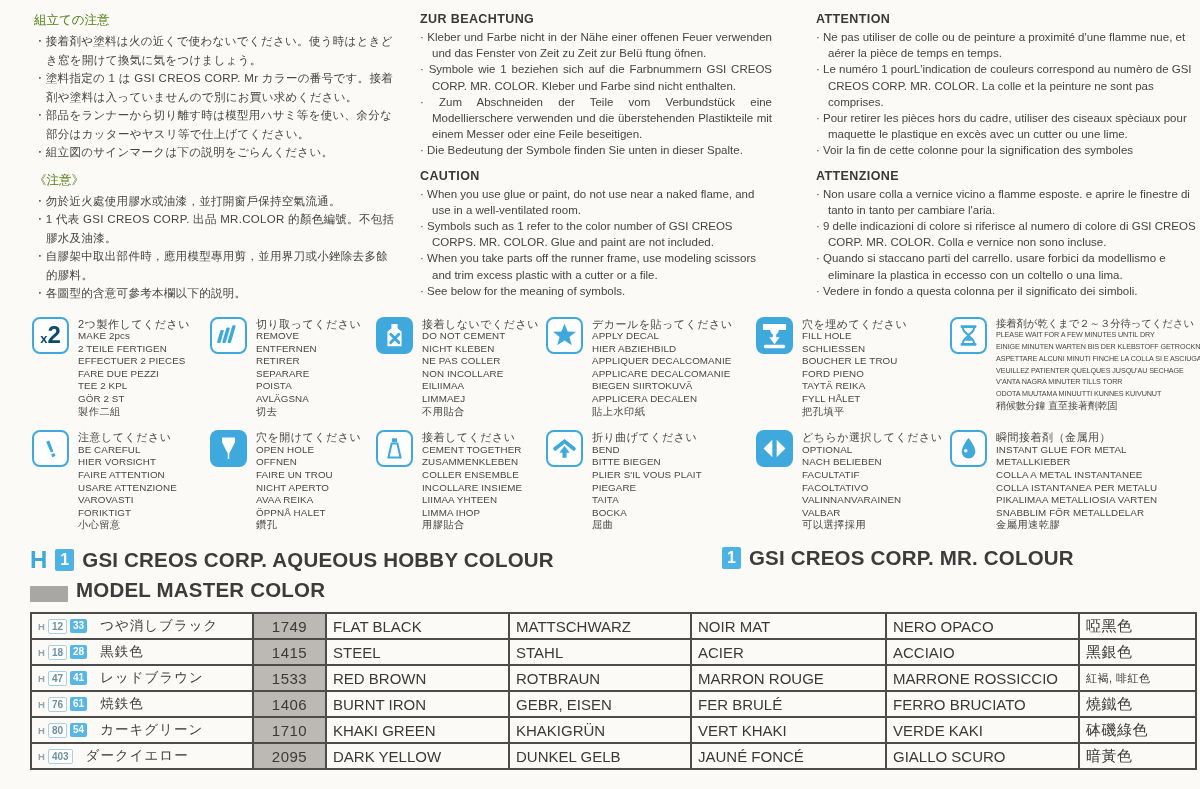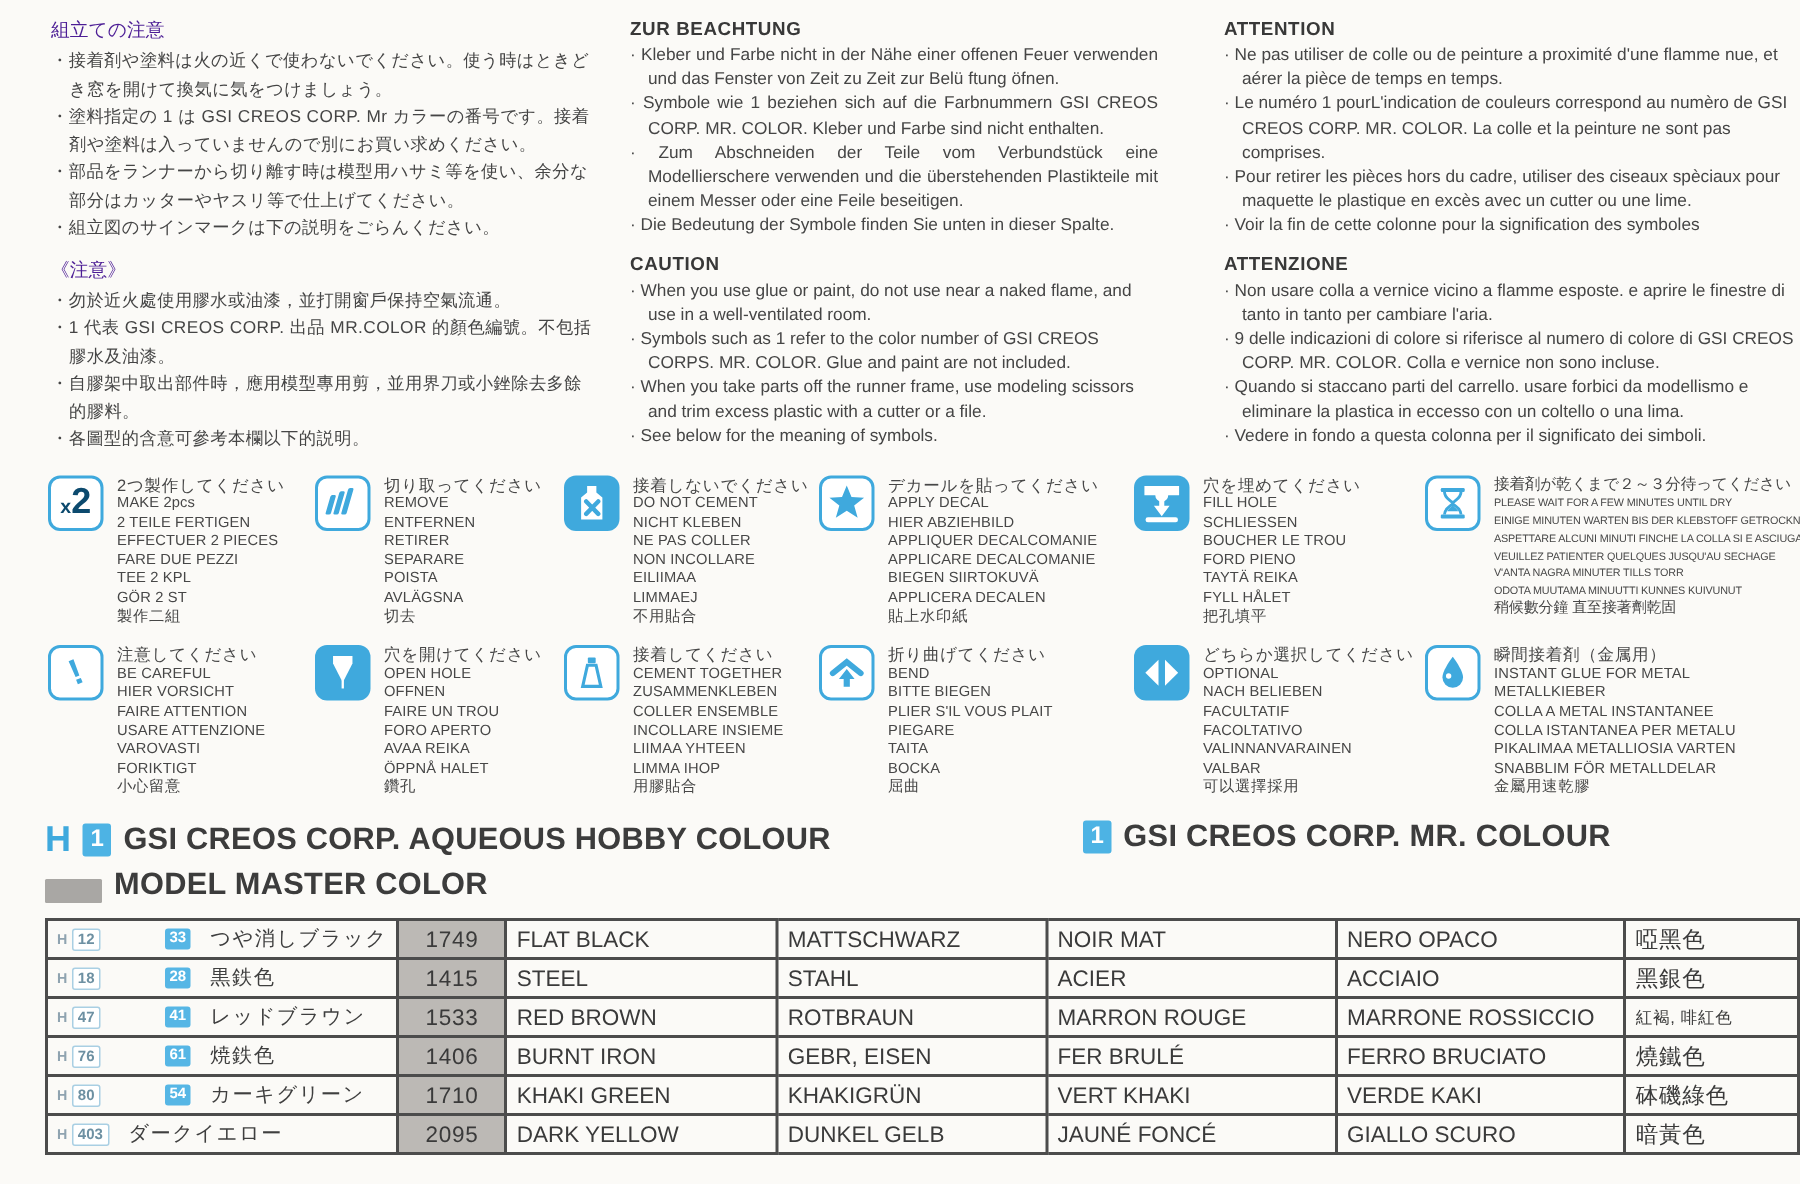--- a/index.html
+++ b/index.html
@@ -8,21 +8,21 @@
     font-family:"Liberation Sans","DejaVu Sans",sans-serif;
     background:#fbfaf7; color:#333;
   }
   
   .notes { display:flex; padding-top:12px; }
   .note-col { display:flex; flex-direction:column; }
   .col1 { width:362px; margin-left:34px; }
   .col2 { width:352px; margin-left:24px; }
   .col3 { width:382px; margin-left:44px; }
   .note { margin-bottom:10px; }
-  .note-title { font-size:12.5px; color:#4c1d95; margin-bottom:3px; }
+  .note-title { font-size:12.5px; color:#4d7c0f; margin-bottom:3px; }
   .note-title.bold { font-weight:bold; color:#383838; letter-spacing:.4px; }
   .note .ln { font-size:11.5px; line-height:16.2px; color:#454545;
               padding-left:12px; text-indent:-12px; }
   .cjk .ln { line-height:18.5px; letter-spacing:.3px; }
   .just .ln { text-align:justify; }
   
   .symbols { margin:4px 0 0 32px; display:grid;
              grid-template-columns:178px 166px 170px 210px 194px 226px;
              row-gap:12px; }
   .sym { display:flex; gap:9px; }
@@ -61,21 +61,21 @@
   td.c-code { display:flex; align-items:center; border-right:2px solid #4c4c4c; }
   table.colors tr { display:table-row; }
   td.c-code { display:table-cell; }
   .code-wrap { display:flex; align-items:center; gap:3px; }
   .code-h { font-size:9.5px; color:#8fa3b0; font-weight:bold; }
   .code-aq { border:1.3px solid #a9cfe3; color:#6d90a2; background:#fff;
              font-size:10px; font-weight:bold; padding:0 3px; line-height:13px;
              border-radius:2px; min-width:17px; text-align:center; }
   .code-mm { background:#56b6e5; color:#fff; font-size:10px; font-weight:bold;
              padding:0 3px; line-height:14px; border-radius:2px; min-width:17px;
-             text-align:center;margin-left:40px; }
+             text-align:center; }
   .code-mm:empty { display:none; }
   .code-jp { font-size:13.5px; margin-left:10px; color:#3f3f3f; letter-spacing:1px; }
   td.c-num { background:#bcb9b5; font-size:17px; text-align:center;
              letter-spacing:.5px; color:#302f2e; }
   td.c-cn  { font-size:13.5px; letter-spacing:.5px; }
   tr.r2 td.c-cn { font-size:11px;margin-top:48px; }
 </style>
 </head>
 <body>
 
@@ -285,21 +285,21 @@
         <path d="M7.8 4.8 h8.4 v3.2 L12 16.2 7.8 8 z"></path>
         <rect x="11.5" y="15.2" width="1" height="3.6"></rect>
       </g>
         </svg>
     </div>
     <div class="lines">
         <div class="ln">穴を開けてください</div>
         <div class="ln">OPEN HOLE</div>
         <div class="ln">OFFNEN</div>
         <div class="ln">FAIRE UN TROU</div>
-        <div class="ln">FORO APERTO</div>
+        <div class="ln">NICHT APERTO</div>
         <div class="ln">AVAA REIKA</div>
         <div class="ln">ÖPPNÅ HALET</div>
         <div class="ln">鑽孔</div>
       </div>
   </div>
 
   <div class="sym">
     <div class="sym-icon outline">
       <svg viewBox="0 0 24 24">
         <rect fill="#3fa9dd" x="10.1" y="4.6" width="3.8" height="2.8" rx="0.5"></rect>

